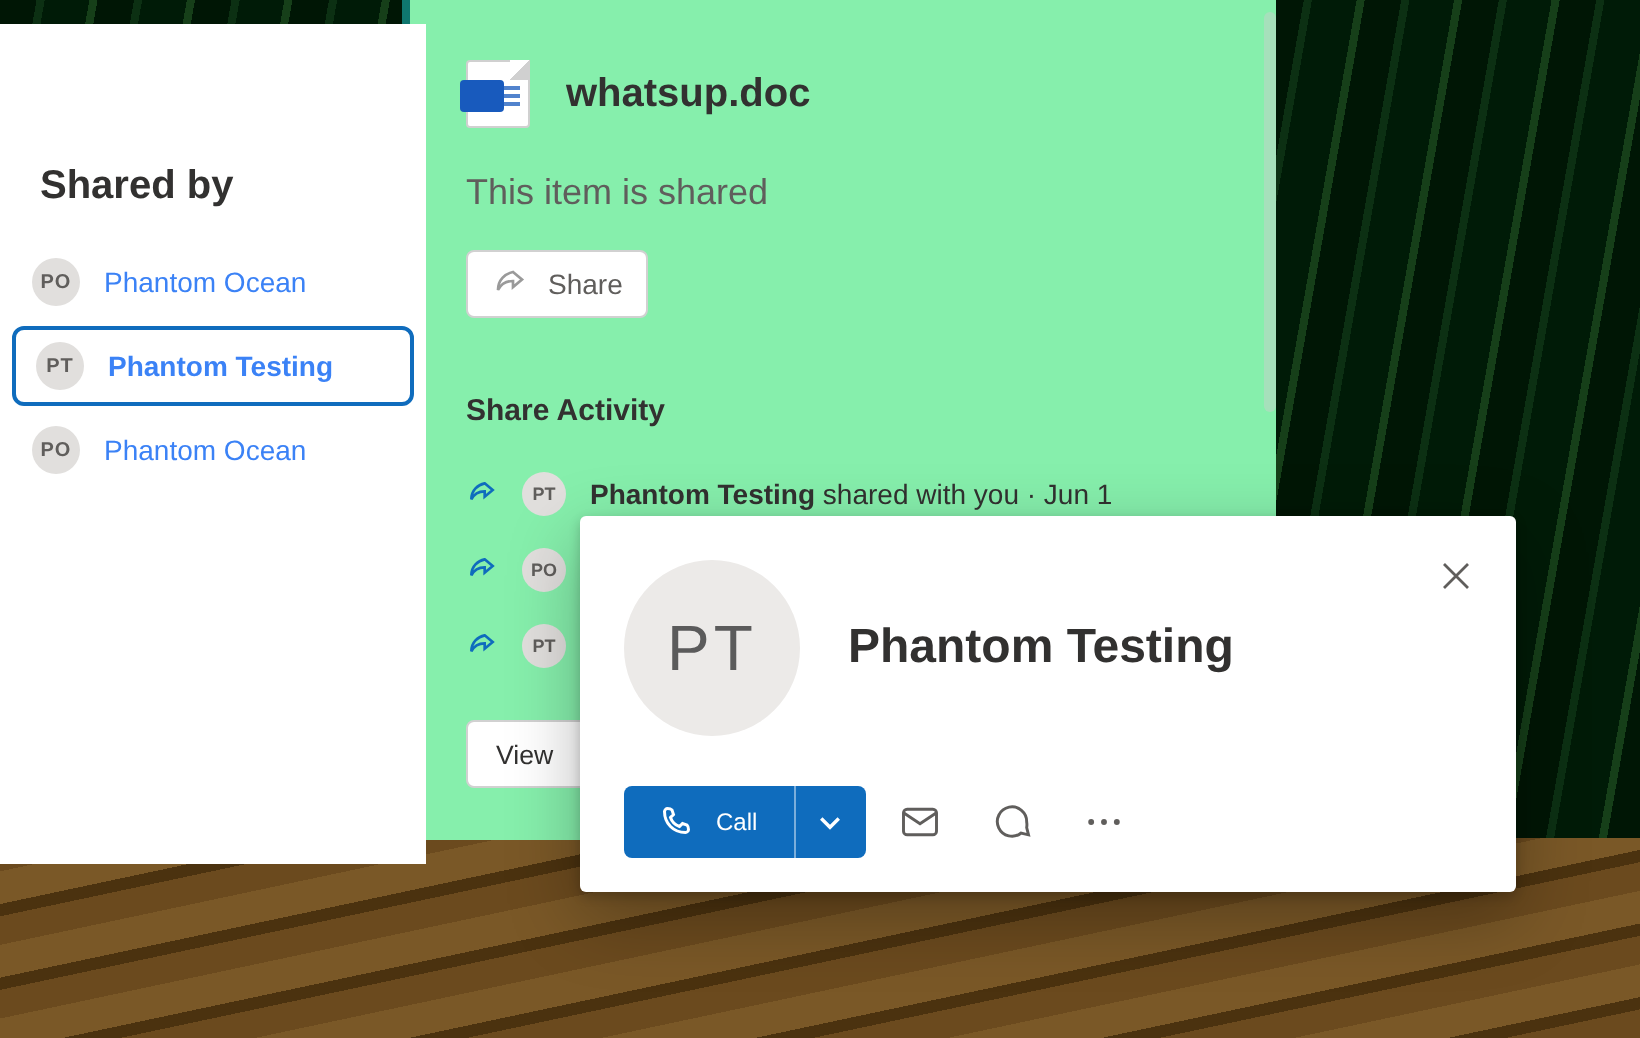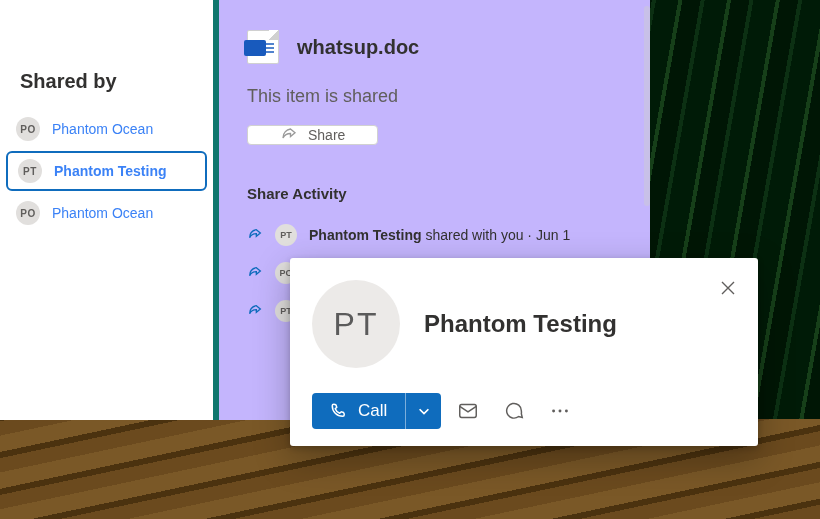--- a/index.html
+++ b/index.html
@@ -38,21 +38,21 @@
     background:
       repeating-linear-gradient(-12deg,
         #6b4a1e 0 14px,
         #4b320f 14px 20px,
         #7a5827 20px 36px);
   }
 
   
   .sidebar {
     position: absolute;
-    left: 0; top: 0;
+    left: 0; top: 12px;
     width: 213px;
     height: 420px;
     background: #fff;
     z-index: 10;
     padding-top: 70px;
   }
   .sidebar-title {
     font-size: 20px;
     font-weight: 600;
     padding: 0 20px 16px 20px;
@@ -86,27 +86,27 @@
   }
   .sidebar-item .label {
     font-size: 14px;
     color: #3b82f6;
   }
   .sidebar-item.selected .label { font-weight: 600; }
 
   
   .details {
     position: absolute;
-    left: 213px;
+    left: 201px;
     top: 0;
     width: 437px;
     height: 420px;
-    background: #c4b5fd;
+    background: #86efac;
     z-index: 9;
-    border-left: 6px solid #0f766e;
+    border-left: 4px solid #0f766e;
     padding: 30px 28px 0 28px;
   }
   .details-scroll {
     position: absolute;
     right: 0; top: 6px;
     width: 6px;
     height: 200px;
     background: #cfcfcf;
     border-radius: 3px;
     opacity: .45;
@@ -152,22 +152,22 @@
   }
   .subtle {
     color: #605e5c;
     font-size: 18px;
     margin-bottom: 18px;
   }
   .share-btn {
     display: inline-flex;
     align-items: center;
     gap: 10px;
-    height: 20px;
-    padding: 0 32px;
+    height: 34px;
+    padding: 0 12px;
     border: 1px solid #d1d1d1;
     border-radius: 4px;
     color: #605e5c;
     background: #fff;
     cursor: pointer;
   }
   .share-btn svg { stroke: #9a9a9a; }
 
   .section-title {
     font-size: 15px;
@@ -260,21 +260,21 @@
     overflow: hidden;
   }
   .call-main {
     background: #0f6cbd;
     color: #fff;
     display: flex;
     align-items: center;
     gap: 10px;
     padding: 0 18px;
     cursor: pointer;
-    font-size: 17px;
+    font-size: 12px;
   }
   .call-drop {
     background: #0f6cbd;
     width: 36px;
     display: flex; align-items: center; justify-content: center;
     cursor: pointer;
     border-left: 1px solid rgba(255,255,255,.45);
     color: #fff;
   }
   .icon-btn {
@@ -353,20 +353,23 @@
   </div>
 
   <div class="activity-row">
     <svg class="share-glyph" width="16" height="16" viewBox="0 0 24 24" fill="none" stroke="#0f6cbd" stroke-width="2">
         <path d="M14 4l6 5-6 5V10c-5 0-8 2-10 6 0-7 5-11 10-12V4z"></path>
       </svg>
     <div class="avatar-xs">PT</div>
     <div class="activity-text"></div>
   </div>
 
+  <button class="view-btn">
+    <span>View</span>
+  </button>
 </div>
 
 <div class="contact-card">
   <div class="contact-close">
     <svg width="16" height="16" viewBox="0 0 16 16" stroke="#605e5c" stroke-width="1.4">
       <path d="M2 2 L14 14 M14 2 L2 14"></path>
     </svg>
   </div>
 
   <div class="contact-head">

